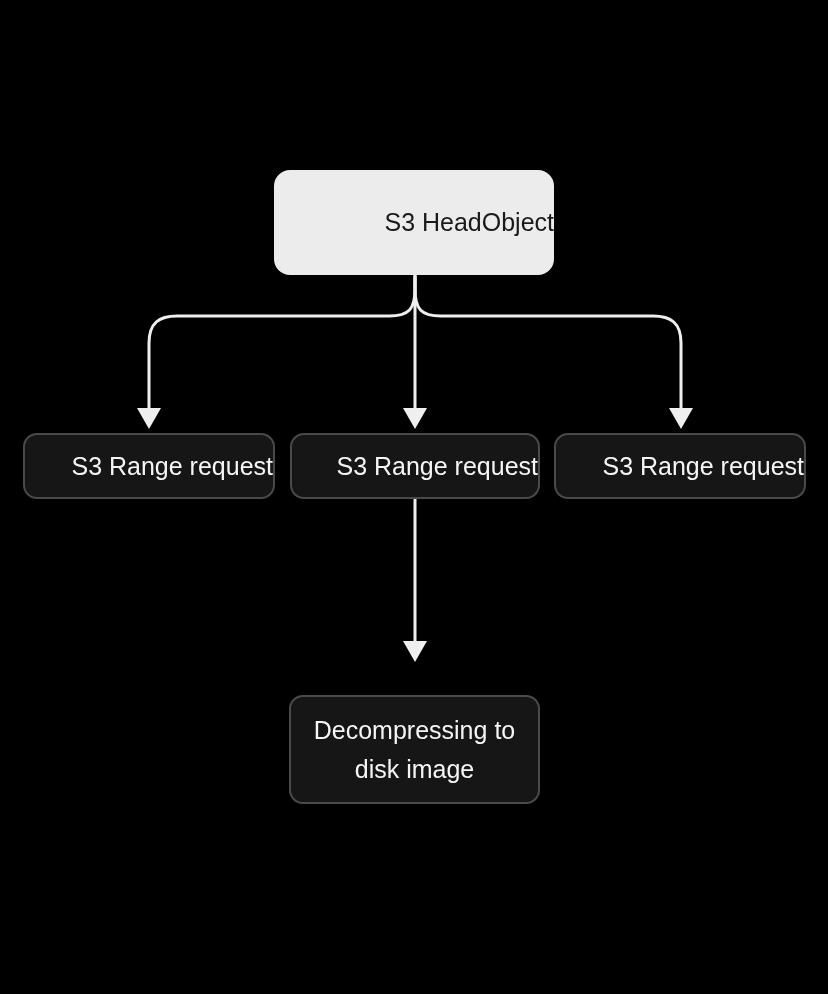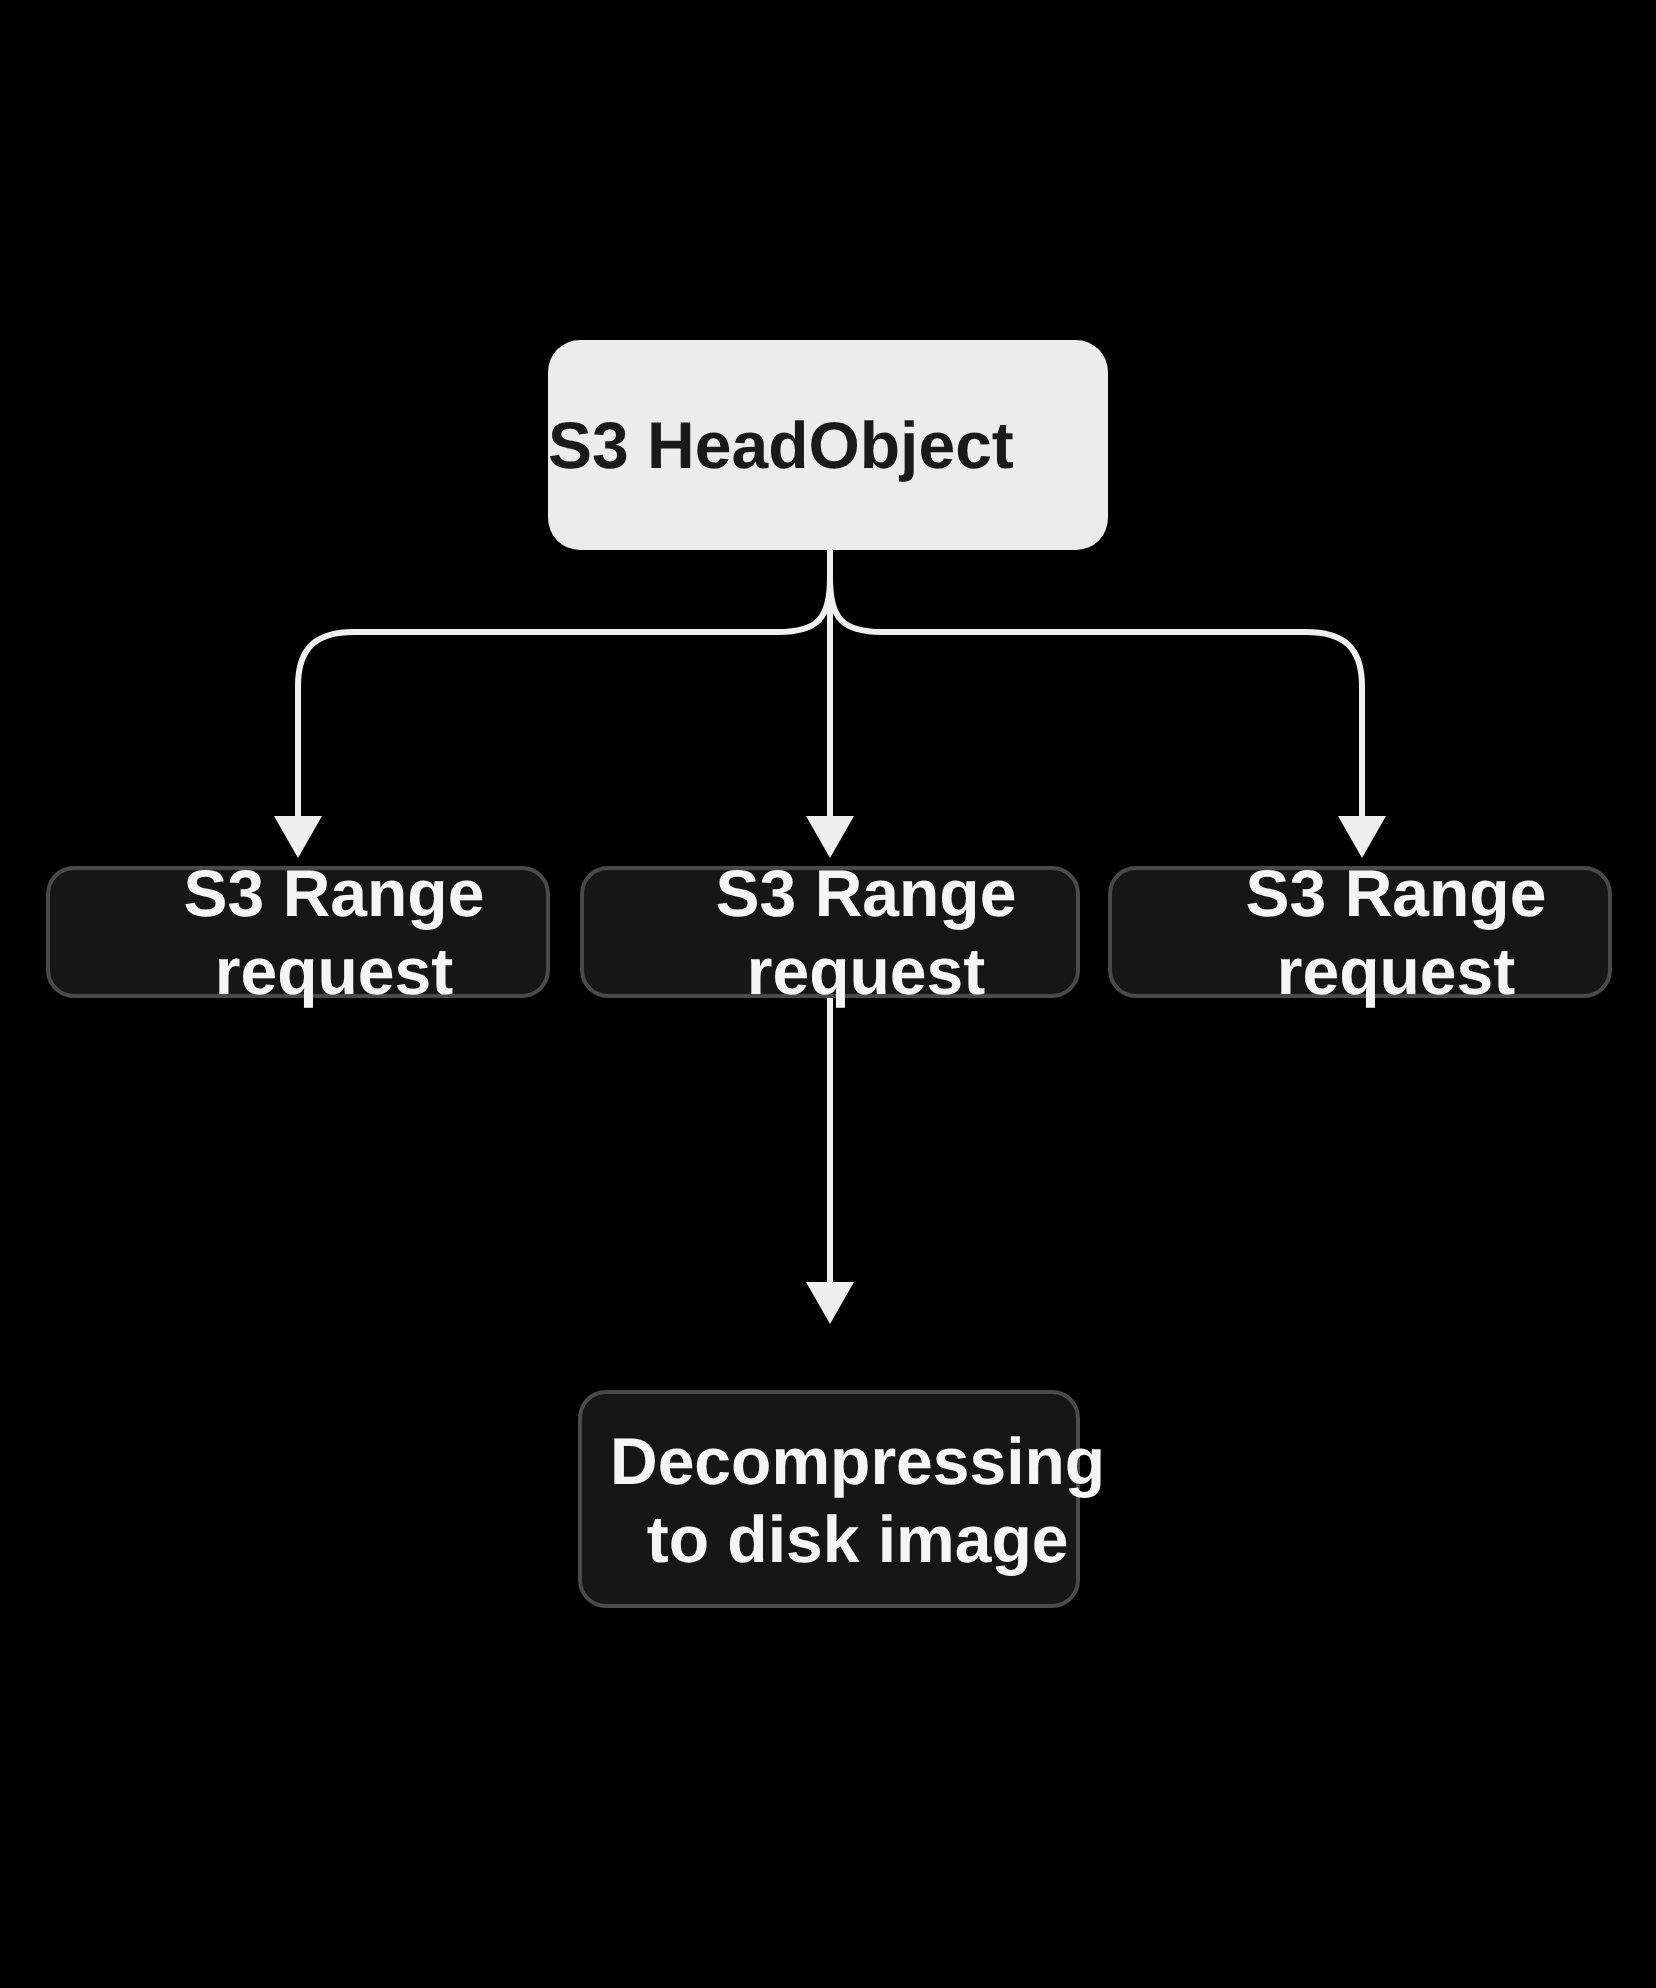--- a/index.html
+++ b/index.html
@@ -29,26 +29,25 @@
     stroke-linecap: round;
   }
   .arrow-head {
     fill: #efefef;
     stroke: none;
   }
   .node {
     position: absolute;
     display: flex;
     align-items: center;
-    justify-content: flex-start;
+    justify-content: flex-end;
     text-align: center;
     box-sizing: border-box;
-    font-size: 33px;
+    font-size: 25px;
     line-height: 39px;
-    font-weight: bold;
   }
   .node-light {
     background: #ececec;
     color: #1a1a1a;
     border-radius: 16px;
   }
   .node-dark {
     background: #161616;
     color: #f5f5f5;
     border: 2px solid #4a4a4a;

